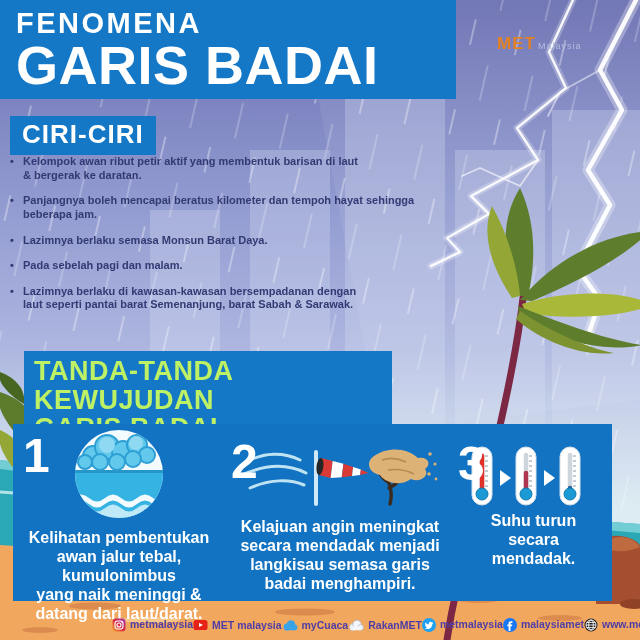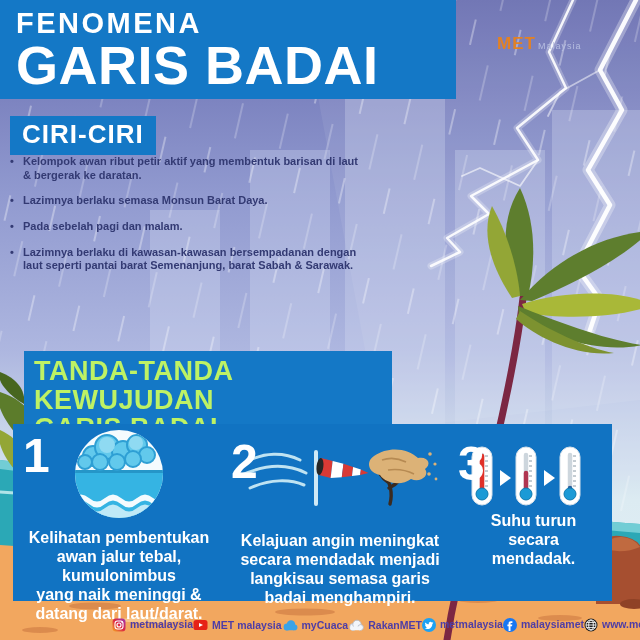--- a/index.html
+++ b/index.html
@@ -48,21 +48,21 @@
   .sign-col{position:relative;display:flex;flex-direction:column;align-items:center;box-sizing:border-box;}
   .sign-col.c1{width:212px;}
   .sign-col.c2{width:230px;}
   .sign-col.c3{width:157px;}
   .sign-number{position:absolute;color:#fff;font-size:48px;font-weight:bold;line-height:1;}
   .c1 .sign-number{left:10px;top:8px;}
   .c2 .sign-number{left:6px;top:14px;}
   .c3 .sign-number{left:3px;top:16px;}
   .sign-text{color:#fff;font-weight:bold;font-size:16px;line-height:1.18;text-align:center;white-space:pre-line;}
   .c1 .sign-text{margin-top:9px;}
-  .c2 .sign-text{margin-top:24px;}
+  .c2 .sign-text{margin-top:10px;}
   .c3 .sign-text{margin-top:2px;}
   .icon-wrap{display:flex;align-items:center;justify-content:center;}
   .c1 .icon-wrap{margin-top:4px;}
   .c2 .icon-wrap{margin-top:22px;}
   .c3 .icon-wrap{margin-top:22px;}
 
   
   .footer{
     position:absolute;left:0;bottom:2px;width:640px;height:26px;
     display:flex;align-items:center;justify-content:space-between;
@@ -169,20 +169,22 @@
 
   <div class="met-logo">
     <span class="met">MET</span>
     <span class="met-sub">Malaysia</span>
   </div>
 
   <div class="ciri-chip">CIRI-CIRI</div>
   <ul class="bullets">
     <li class="bullet">Kelompok awan ribut petir aktif yang membentuk barisan di laut
 &amp; bergerak ke daratan.</li>
+    <li class="bullet">Panjangnya boleh mencapai beratus kilometer dan tempoh hayat sehingga
+beberapa jam.</li>
     <li class="bullet">Lazimnya berlaku semasa Monsun Barat Daya.</li>
     <li class="bullet">Pada sebelah pagi dan malam.</li>
     <li class="bullet">Lazimnya berlaku di kawasan-kawasan bersempadanan dengan
 laut seperti pantai barat Semenanjung, barat Sabah &amp; Sarawak.</li>
   </ul>
 
   <div class="tanda-panel">TANDA-TANDA KEWUJUDAN
 GARIS BADAI</div>
 
   <div class="signs-panel">

